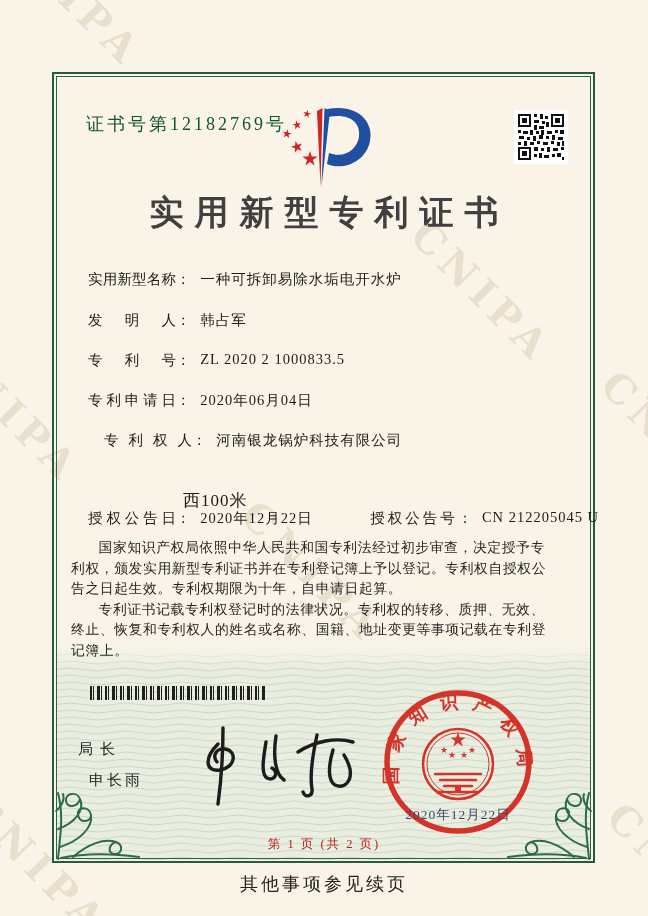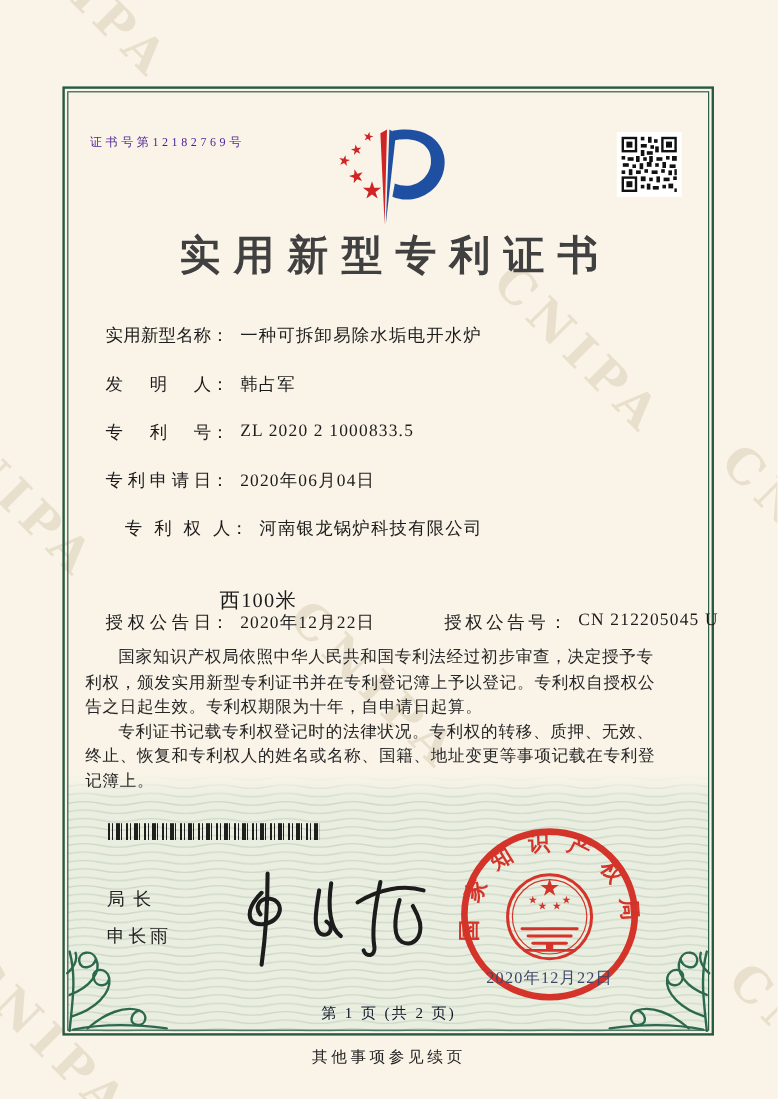--- a/index.html
+++ b/index.html
@@ -18,21 +18,21 @@
   
   .frame{
     position:absolute;left:52px;top:72px;width:543px;height:791px;
     border:2.5px solid #265a43;box-sizing:border-box;
   }
   .frame-inner{
     position:absolute;left:2px;top:2px;right:2px;bottom:2px;
     border:1px solid #2c6049;
   }
   .cert-no{
-    position:absolute;left:75px;top:112px;font-size:10px;letter-spacing:3px;color:#4c1d95;
+    position:absolute;left:86px;top:112px;font-size:18px;letter-spacing:3px;color:#14532d;
   }
   .logo{position:absolute;left:276px;top:101px;width:102px;height:94px;}
   .qr{position:absolute;left:514px;top:110px;width:54px;height:54px;background:#fff;padding:3px;box-sizing:border-box;}
   .title{
     position:absolute;left:0;top:190px;width:100%;text-align:center;
     font-size:34px;font-weight:bold;letter-spacing:11px;color:#404040;text-indent:11px;
   }
   
   .frow{position:absolute;left:88px;font-size:14.5px;white-space:nowrap;}
   .flabel{display:inline-block;width:88px;text-align:justify;text-align-last:justify;vertical-align:top;}
@@ -45,26 +45,26 @@
     position:absolute;left:71px;top:538px;width:484px;
     font-size:13.8px;line-height:20.6px;letter-spacing:0.6px;color:#262626;
   }
   .body-text p{margin:0;text-indent:2em;}
   
   .pattern{position:absolute;left:56px;top:645px;width:535px;height:215px;}
   .barcode{
     position:absolute;left:90px;top:686px;width:176px;height:14px;
     background:repeating-linear-gradient(90deg,#1e1e1e 0 2px,transparent 2px 3px,#1e1e1e 3px 4px,transparent 4px 7px,#1e1e1e 7px 10px,transparent 10px 11px,#1e1e1e 11px 12px,transparent 12px 15px);
   }
-  .director-title{position:absolute;left:89px;top:740px;font-size:15px;letter-spacing:7px;color:#222;font-family:Liberation Mono, monospace;}
+  .director-title{position:absolute;left:78px;top:740px;font-size:15px;letter-spacing:7px;color:#222;font-family:Liberation Mono, monospace;}
   .director-name{position:absolute;left:89px;top:771px;font-size:15px;letter-spacing:3px;color:#222;}
   .signature{position:absolute;left:186px;top:722px;width:178px;height:88px;}
   .seal{position:absolute;left:379px;top:688px;width:158px;height:150px;}
-  .page-info{position:absolute;left:0;top:836px;width:100%;text-align:center;font-size:12.5px;letter-spacing:2px;color:#0f172a;}
-  .note{position:absolute;left:0;top:872px;width:100%;text-align:center;font-size:13px;letter-spacing:3px;color:#222;}
+  .page-info{position:absolute;left:0;top:836px;width:100%;text-align:center;font-size:12.5px;letter-spacing:2px;color:#b91c1c;}
+  .note{position:absolute;left:0;top:872px;width:100%;text-align:center;font-size:18px;letter-spacing:3px;color:#222;}
   .flourish{position:absolute;width:88px;height:74px;}
   .flourish.left{left:53px;top:787px;}
   .flourish.right{left:506px;top:787px;transform:scaleX(-1);}
   .sr-only{position:absolute;width:1px;height:1px;overflow:hidden;clip:rect(0 0 0 0);}
 </style>
 </head>
 <body>
 
 <div class="page">
 

